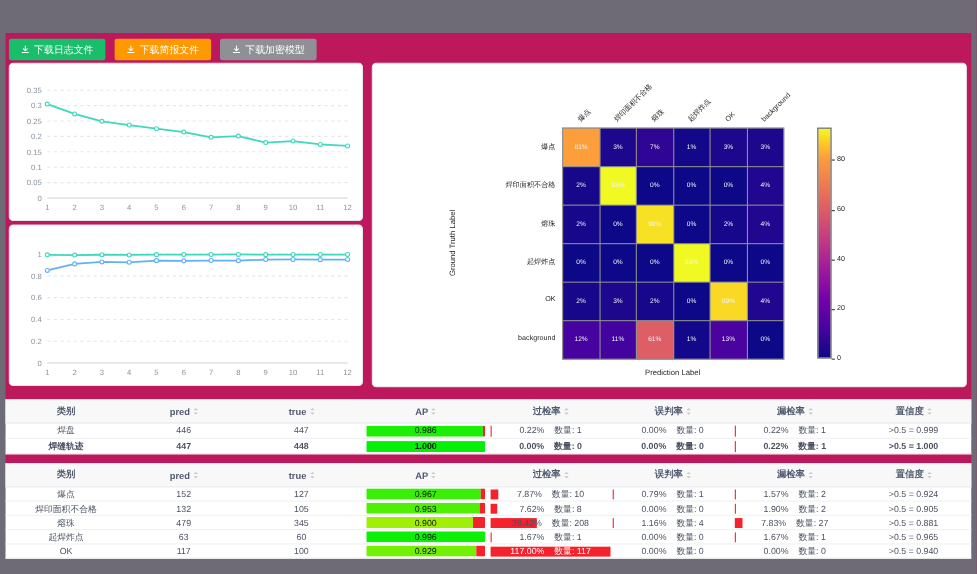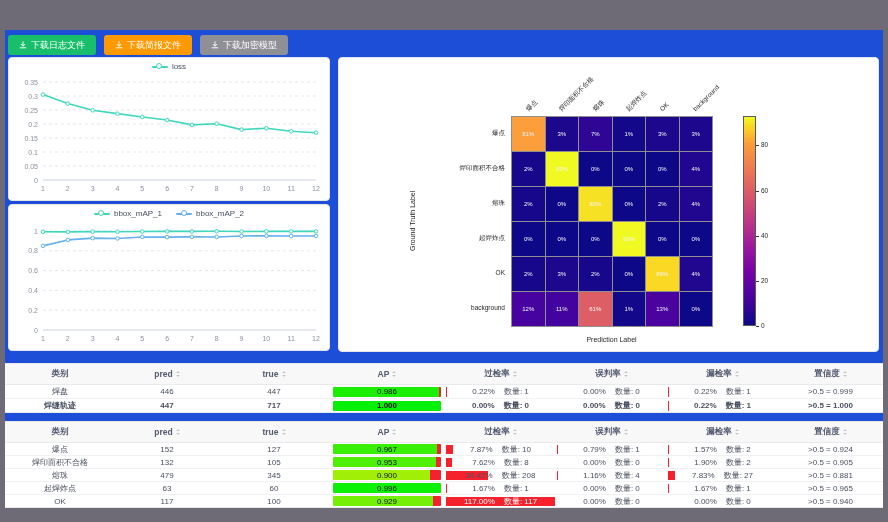--- a/index.html
+++ b/index.html
@@ -4,21 +4,21 @@
 <style>
   html,body{margin:0;padding:0;}
   body{
     width:888px;height:522px;position:relative;overflow:hidden;
     background:#6e6b76;
     font-family:"Liberation Sans","DejaVu Sans",sans-serif;
     -webkit-font-smoothing:antialiased;
   }
   .page{
     position:absolute;left:5px;right:5px;top:30px;bottom:20px;
-    background:#1d4ed8;
+    background:#be185d;
   }
   
   .toolbar{position:absolute;left:3px;top:3px;height:24px;display:flex;gap:8px;align-items:center;}
   .btn{
     display:inline-flex;align-items:center;gap:4px;height:20px;padding:0 10px;
     border:1px solid transparent;border-radius:3px;font-size:9px;cursor:pointer;
     font-family:inherit;line-height:1;white-space:nowrap;
   }
   .btn.success{background:#19be6b;color:#fff;}
   .btn.warning{background:#ff9900;color:#fff;}
@@ -100,29 +100,20 @@
       <span>
           <svg width="8" height="8" viewBox="0 0 10 10">
             <path d="M5 1v5M2.8 4.2L5 6.5l2.2-2.3M1.5 8.5h7" stroke="currentColor" stroke-width="1.2" fill="none" stroke-linecap="round"></path>
           </svg>
         </span>
       <span>下载加密模型</span>
     </button>
   </div>
 
   <div class="card" id="card-loss">
-      <div class="legend">
-        <div class="legend-item">
-          <span class="leg-icon">
-            <i class="leg-line" style="background: rgb(63, 216, 189);"></i>
-            <i class="leg-dot" style="border-color: rgb(63, 216, 189);"></i>
-          </span>
-          <span class="leg-label">loss</span>
-        </div>
-      </div>
       <svg width="320" height="142" class="chart-svg">
         <text x="29" y="124.5" text-anchor="end">0</text>
         <line x1="34" x2="307" y1="108" y2="108" stroke="#e3e7ee" stroke-dasharray="3 3" stroke-width="1"></line>
         <text x="29" y="110.5" text-anchor="end">0.05</text>
         <line x1="34" x2="307" y1="93.99999999999999" y2="93.99999999999999" stroke="#e3e7ee" stroke-dasharray="3 3" stroke-width="1"></line>
         <text x="29" y="96.49999999999999" text-anchor="end">0.1</text>
         <line x1="34" x2="307" y1="80" y2="80" stroke="#e3e7ee" stroke-dasharray="3 3" stroke-width="1"></line>
         <text x="29" y="82.5" text-anchor="end">0.15</text>
         <line x1="34" x2="307" y1="66" y2="66" stroke="#e3e7ee" stroke-dasharray="3 3" stroke-width="1"></line>
         <text x="29" y="68.5" text-anchor="end">0.2</text>
@@ -154,36 +145,20 @@
         <circle cx="158.0909090909091" cy="62.08" r="1.8" fill="#fff" stroke="#3fd8bd" stroke-width="1"></circle>
         <circle cx="182.9090909090909" cy="66.83999999999999" r="1.8" fill="#fff" stroke="#3fd8bd" stroke-width="1"></circle>
         <circle cx="207.72727272727272" cy="65.72" r="1.8" fill="#fff" stroke="#3fd8bd" stroke-width="1"></circle>
         <circle cx="232.54545454545456" cy="71.6" r="1.8" fill="#fff" stroke="#3fd8bd" stroke-width="1"></circle>
         <circle cx="257.3636363636364" cy="70.19999999999999" r="1.8" fill="#fff" stroke="#3fd8bd" stroke-width="1"></circle>
         <circle cx="282.1818181818182" cy="73.28" r="1.8" fill="#fff" stroke="#3fd8bd" stroke-width="1"></circle>
         <circle cx="307" cy="74.68" r="1.8" fill="#fff" stroke="#3fd8bd" stroke-width="1"></circle>
       </svg>
     </div>
   <div class="card" id="card-map">
-      <div class="legend">
-        <div class="legend-item">
-          <span class="leg-icon">
-            <i class="leg-line" style="background: rgb(63, 216, 189);"></i>
-            <i class="leg-dot" style="border-color: rgb(63, 216, 189);"></i>
-          </span>
-          <span class="leg-label">bbox_mAP_1</span>
-        </div>
-        <div class="legend-item">
-          <span class="leg-icon">
-            <i class="leg-line" style="background: rgb(100, 177, 242);"></i>
-            <i class="leg-dot" style="border-color: rgb(100, 177, 242);"></i>
-          </span>
-          <span class="leg-label">bbox_mAP_2</span>
-        </div>
-      </div>
       <svg width="320" height="145" class="chart-svg">
         <text x="29" y="127.5" text-anchor="end">0</text>
         <line x1="34" x2="307" y1="105.2" y2="105.2" stroke="#e3e7ee" stroke-dasharray="3 3" stroke-width="1"></line>
         <text x="29" y="107.7" text-anchor="end">0.2</text>
         <line x1="34" x2="307" y1="85.4" y2="85.4" stroke="#e3e7ee" stroke-dasharray="3 3" stroke-width="1"></line>
         <text x="29" y="87.9" text-anchor="end">0.4</text>
         <line x1="34" x2="307" y1="65.6" y2="65.6" stroke="#e3e7ee" stroke-dasharray="3 3" stroke-width="1"></line>
         <text x="29" y="68.1" text-anchor="end">0.6</text>
         <line x1="34" x2="307" y1="45.8" y2="45.8" stroke="#e3e7ee" stroke-dasharray="3 3" stroke-width="1"></line>
         <text x="29" y="48.3" text-anchor="end">0.8</text>
@@ -375,21 +350,21 @@
           <div class="t-cell rate">
             <div class="ratebar" style="width: calc(0.22% - 2px); min-width: 1px;"></div>
             <span>0.22%</span>
             <span>数量: 1</span>
           </div>
           <div class="t-cell">&gt;0.5 = 0.999</div>
         </div>
         <div class="t-row" style="height: 13px; font-weight: bold;">
           <div class="t-cell">焊缝轨迹</div>
           <div class="t-cell">447</div>
-          <div class="t-cell">717</div>
+          <div class="t-cell">448</div>
           <div class="t-cell">
             <div class="apwrap">
               <div class="apgreen" style="width: 100%; background: rgb(6, 239, 6);"></div>
             </div>
             <div class="aptext">1.000</div>
           </div>
           <div class="t-cell rate">
             <span>0.00%</span>
             <span>数量: 0</span>
           </div>

